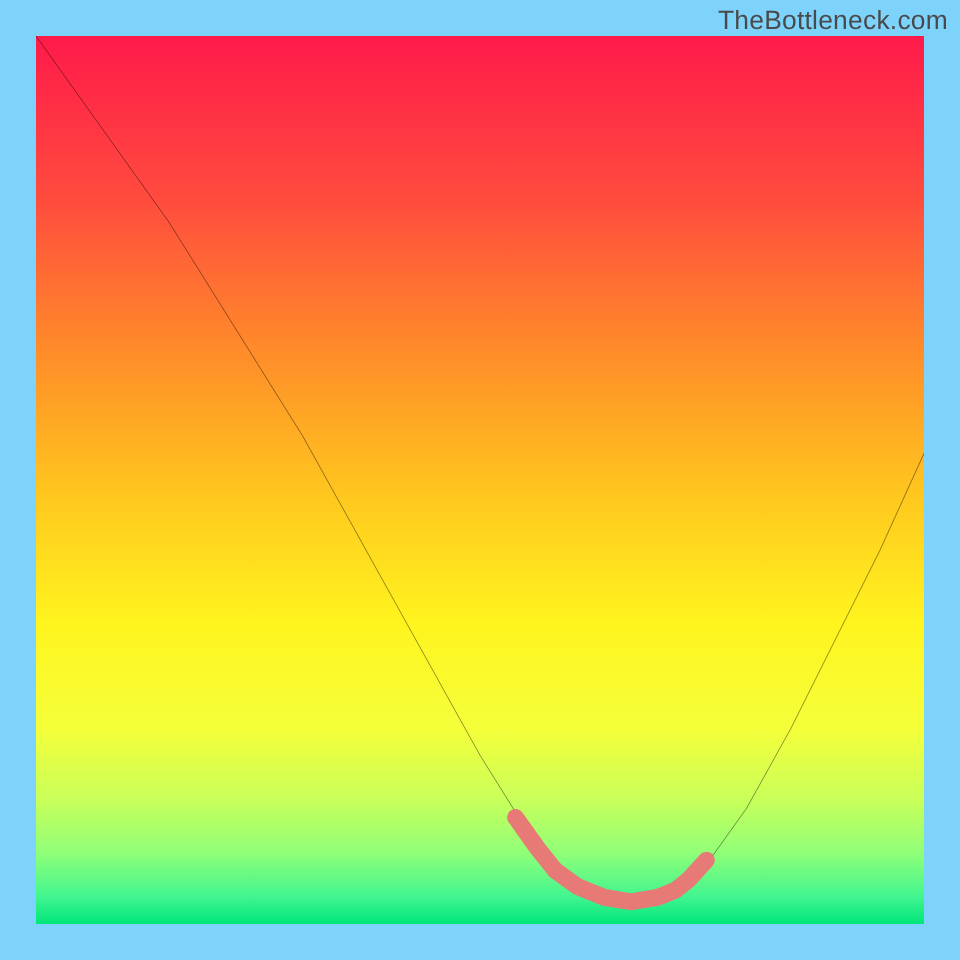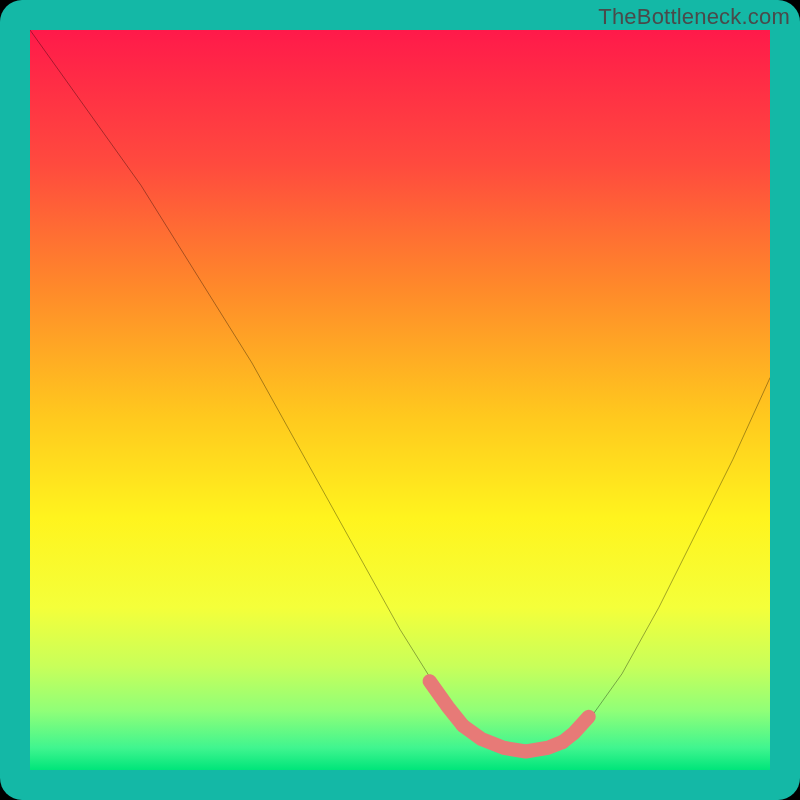--- a/index.html
+++ b/index.html
@@ -8,22 +8,21 @@
     width: 800px;
     height: 800px;
     overflow: hidden;
     background: #000;
     font-family: Arial, Helvetica, sans-serif;
   }
   .frame {
     position: relative;
     width: 800px;
     height: 800px;
-    background: #14b8a6;
-    border-radius: 22px;
+    background: #7dd3fc;
   }
   .plot-area {
     position: absolute;
     left: 30px;
     top: 30px;
     width: 740px;
     height: 740px;
   }
   .gradient-bg {
     position: absolute;

